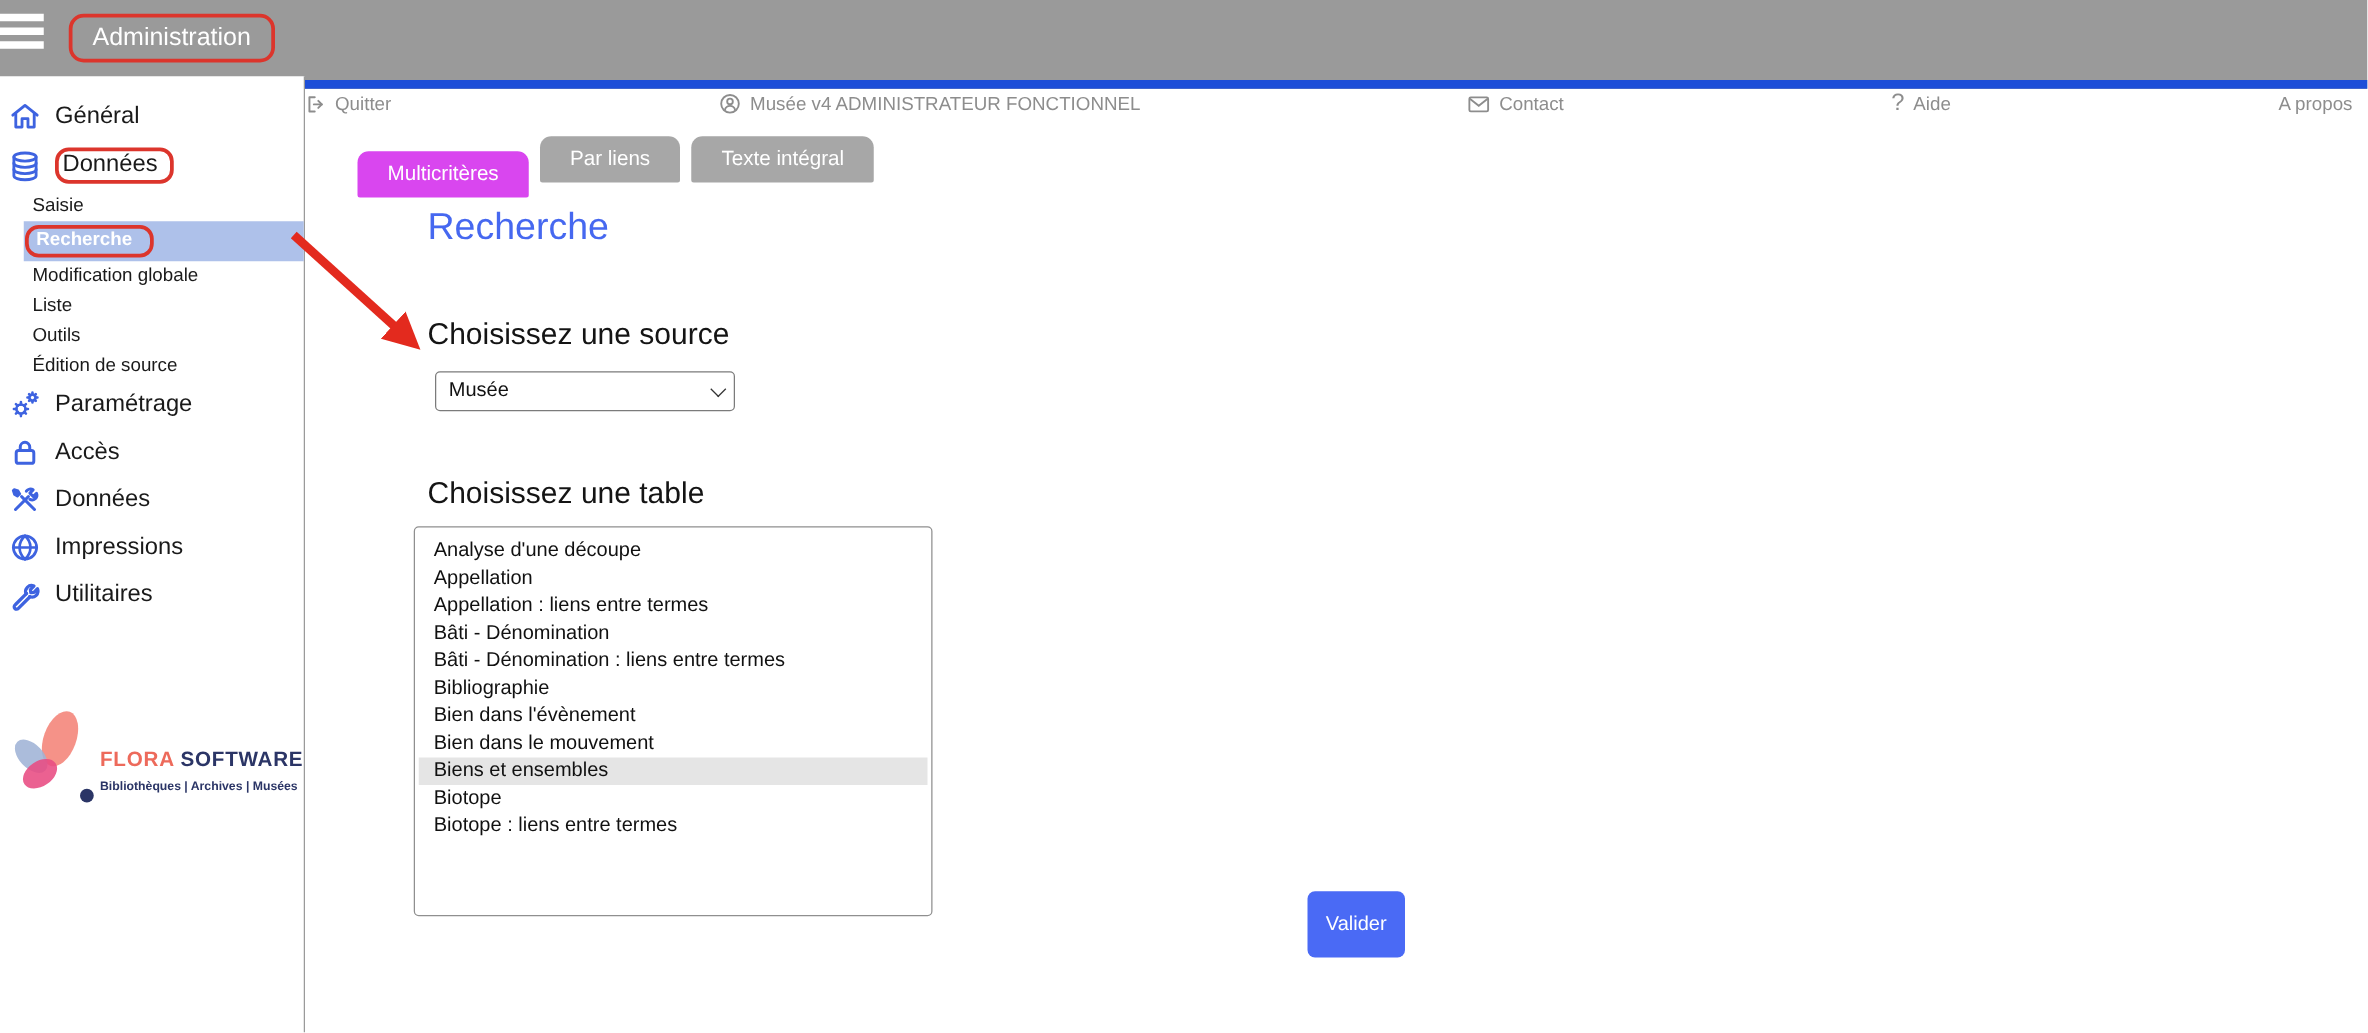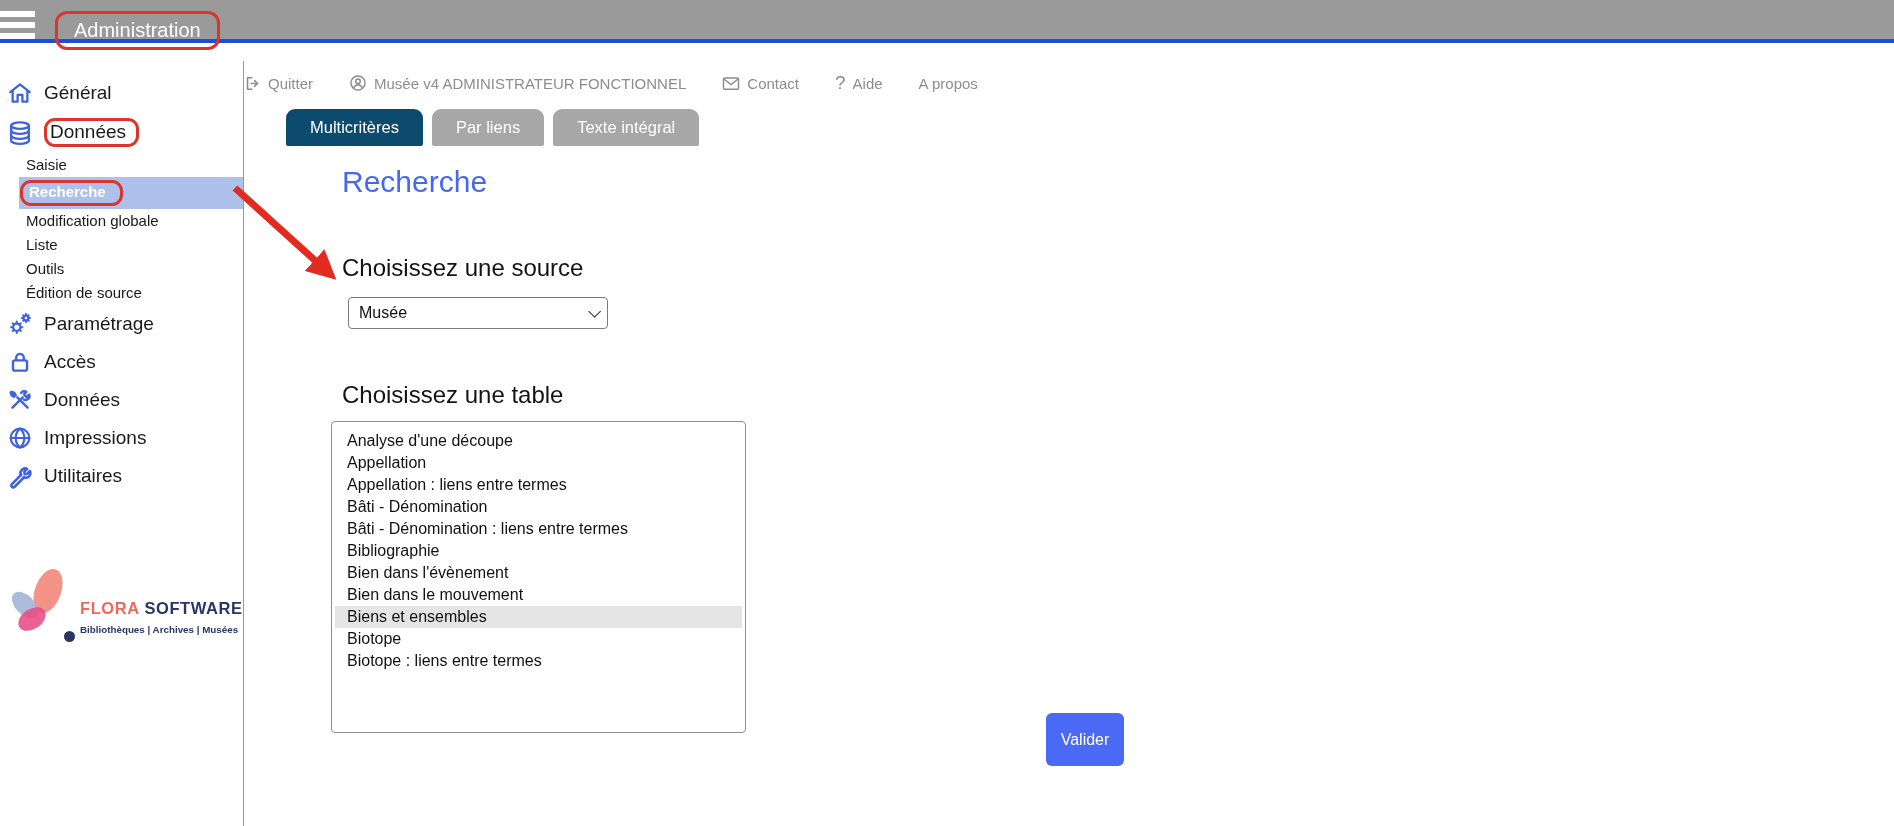--- a/index.html
+++ b/index.html
@@ -1,34 +1,34 @@
 <!DOCTYPE html>
 <html lang="fr"><head>
 <meta charset="utf-8">
 <style>
   * { margin:0; padding:0; box-sizing:border-box; }
   html,body { width:1894px; height:826px; background:#fff; overflow:hidden;
               font-family:"Liberation Sans", sans-serif; }
   .screen { position:relative; width:1894px; height:826px; background:#fff; }
 
   
-  .topbar { position:absolute; left:0; top:0; width:1894px; height:43px;
-            background:#9a9a9a; border-bottom:4px solid #1d4ed8; }
+  .topbar { position:absolute; left:0; top:0; width:1894px; height:71px;
+            background:#9a9a9a; border-bottom:7px solid #1d4ed8; }
   .hamburger { position:absolute; left:0; top:11px; width:44px; height:40px; cursor:pointer; }
   .hamburger span { display:block; width:35px; height:6px; background:#fff; margin:0 0 5px 0; }
   .admin-badge { position:absolute; left:55px; top:11px; height:39px;
                  display:flex; align-items:center; padding:0 16px;
                  border:3px solid #dc352c; border-radius:12px;
                  color:#fff; font-size:20px; }
   .app-title { position:absolute; right:6px; top:13px; color:#fff;
                font-size:29px; font-weight:700; letter-spacing:-0.5px; }
 
   
   .header2 { position:absolute; left:244px; top:63px; right:0; height:40px;
-             display:flex; align-items:center; justify-content:flex-start;
+             display:flex; align-items:center; justify-content:space-between;
              gap:36px; padding-right:12px; color:#8d8d8d; font-size:15px; }
   .hlink { display:flex; align-items:center; gap:7px; cursor:pointer; white-space:nowrap; }
   .hlink svg { display:block; }
   .qmark { font-size:19px; font-weight:400; }
 
   
   .sidebar { position:absolute; left:0; top:61px; width:244px; height:765px;
              background:#fff; border-right:1px solid #9a9a9a; padding-top:13px; }
   .side-item { display:flex; align-items:center; gap:11px; padding:6px 0 6px 7px;
                font-size:19px; color:#1a1a1a; cursor:pointer; }
@@ -50,30 +50,30 @@
   .logo-brand .b2 { color:#2b3566; }
   .logo-tagline { margin-top:6px; font-size:9.8px; font-weight:700; color:#2b3566; white-space:nowrap; }
   .logo-dot { position:absolute; left:58px; top:70px; width:11px; height:11px;
               border-radius:50%; background:#2b3566; }
 
   
   .tabs { position:absolute; left:286px; top:109px; display:flex; gap:9px; }
   .tab { height:37px; display:flex; align-items:center; justify-content:center;
          padding:0 24px; border-radius:9px 9px 2px 2px; color:#fff; font-size:16.5px;
          background:#a7a7a7; cursor:pointer; white-space:nowrap; }
-  .tab.active { background:#0c4a6e; }
+  .tab.active { background:#d946ef;margin-top:12px; }
 
   .page-title { position:absolute; left:342px; top:165px; color:#4668f0;
                 font-size:30px; font-weight:400; }
 
   .field-label { position:absolute; color:#141414; font-size:24px; font-weight:400; }
   .lbl-source { left:342px; top:254px; }
   .lbl-table  { left:342px; top:381px; }
 
-  .select { position:absolute; left:348px; top:297px; width:260px; height:32px;
+  .select { position:absolute; left:348px; top:297px; width:240px; height:32px;
             border:1px solid #7b7b7b; border-radius:4px; background:#fff;
             display:flex; align-items:center; padding:0 10px; font-size:16px;
             color:#111; cursor:pointer; }
   .select .chev { margin-left:auto; width:9px; height:9px;
                   border-right:1.8px solid #333; border-bottom:1.8px solid #333;
                   transform:rotate(45deg) translateY(-3px); }
 
   .listbox { position:absolute; left:331px; top:421px; width:415px; height:312px;
              border:1px solid #8f8f8f; border-radius:4px; background:#fff;
              overflow:hidden; padding-top:8px; }

